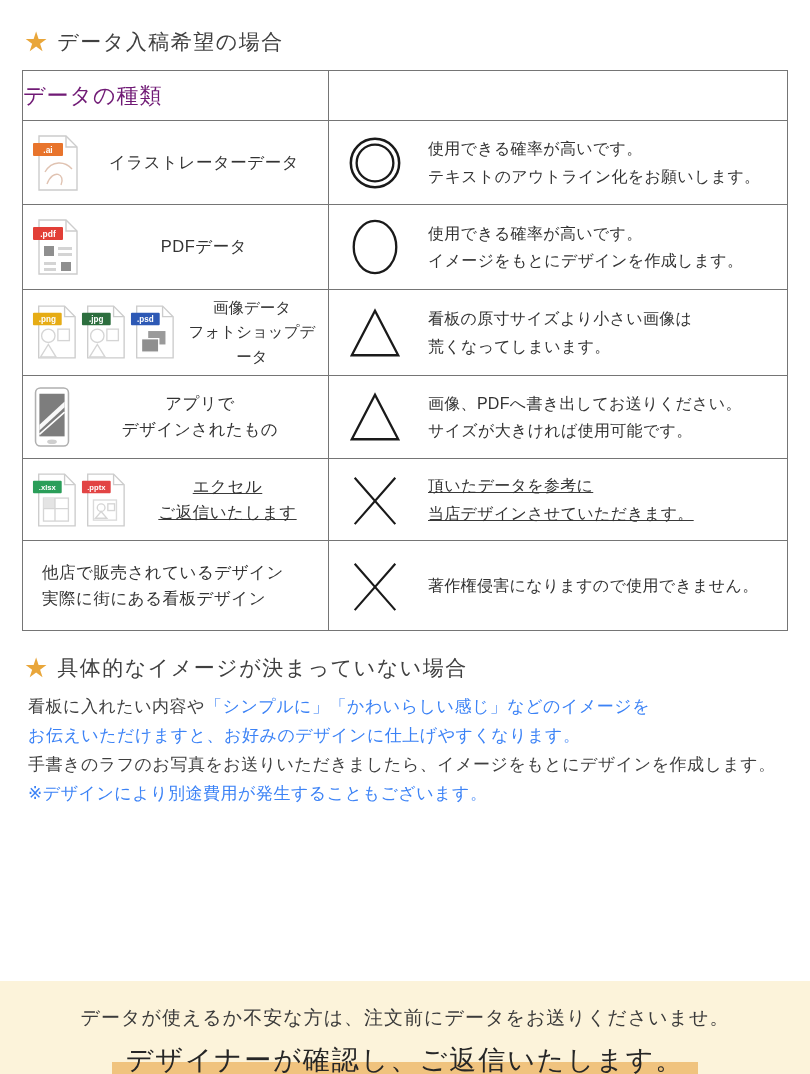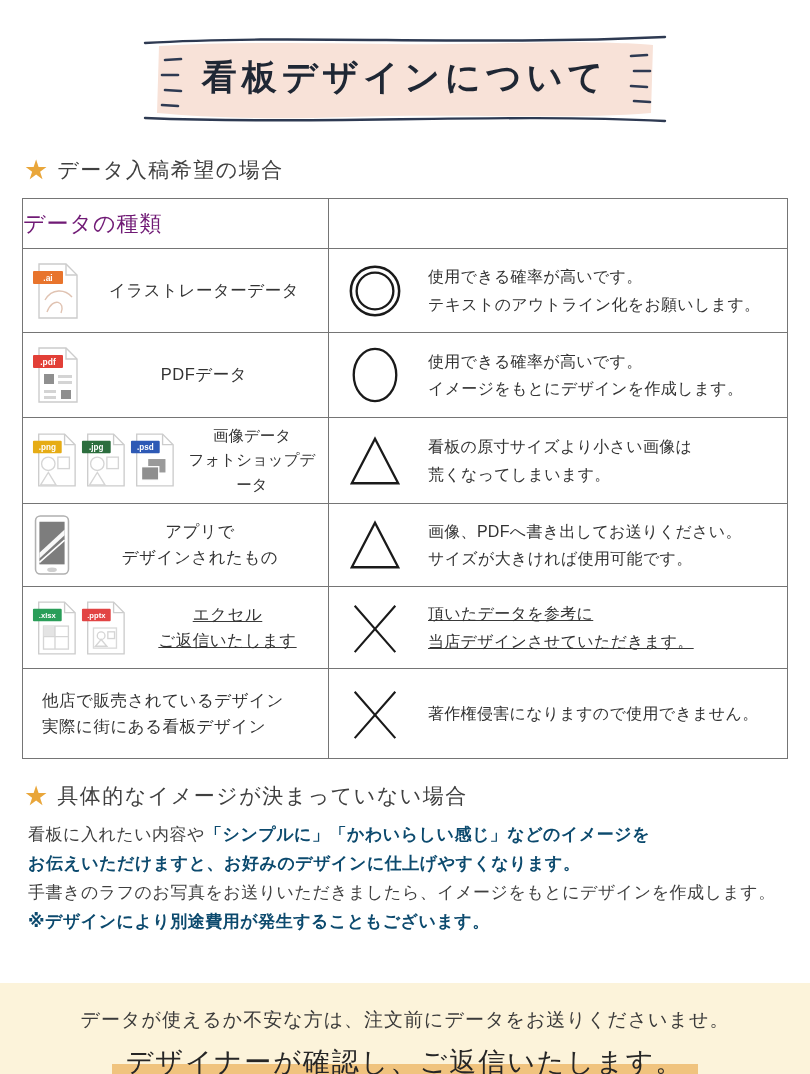--- a/index.html
+++ b/index.html
@@ -30,53 +30,33 @@
   .lcell .lbl { flex:1; text-align:center; font-size:16.5px; line-height:1.55; color:#333; letter-spacing:0.5px; }
   .lcell .lbl.small { font-size:15.5px; letter-spacing:0; }
   .lcell .lbl.left { text-align:left; padding-left:10px; font-size:16.5px; }
   .rcell { display:flex; align-items:center; gap:24px; padding-left:17px; height:100%; }
   .sym { flex:0 0 58px; height:60px; }
   .desc { font-size:16px; line-height:1.7; color:#333; letter-spacing:0.3px; }
   .icon-group { display:flex; gap:3px; }
 
   
   .notes { margin:10px 0 0 28px; font-size:17px; line-height:29px; letter-spacing:0.5px; color:#3f3f3f; }
-  .notes .orange { color:#0c4a6e;font-weight:bold; }
+  .notes .orange { color:#3b82f6; }
 
   
   .footer { position:absolute; left:0; right:0; top:953px; bottom:0; background:#fcf3da; text-align:center; padding-top:24px; }
   .footer .f-line1 { font-size:19px; letter-spacing:1px; color:#3a3a3a; }
   .footer .f-line2 { margin-top:11px; font-size:27px; letter-spacing:2px; color:#262626; }
   .footer .f-line2 .hl { background:linear-gradient(to bottom, transparent 58%, #f0c37e 58%, #f0c37e 96%, transparent 96%); padding:0 14px; }
 </style>
 </head>
 <body>
 
 <div class="page">
 
-  <div class="banner-wrap">
-    <svg viewBox="0 0 524 98" width="524" height="98">
-      <path d="M16 16 C 120 9, 250 17, 370 13 C 440 11, 492 13, 510 15 L 508 83 C 420 90, 310 83, 205 87 C 120 90, 58 87, 14 83 Z" fill="#f8e2d8"></path>
-      <path d="M2 13 C 150 4, 330 16, 522 7" stroke="#2e3a52" stroke-width="2.4" fill="none" stroke-linecap="round"></path>
-      <path d="M2 88 C 170 95, 360 83, 522 91" stroke="#2e3a52" stroke-width="2.4" fill="none" stroke-linecap="round"></path>
-      <g stroke="#2e3a52" stroke-width="2.6" stroke-linecap="round">
-        <line x1="22" y1="30" x2="38" y2="29"></line>
-        <line x1="19" y1="45" x2="35" y2="45"></line>
-        <line x1="22" y1="60" x2="38" y2="61"></line>
-        <line x1="19" y1="75" x2="35" y2="76"></line>
-      </g>
-      <g stroke="#2e3a52" stroke-width="2.6" stroke-linecap="round">
-        <line x1="488" y1="26" x2="504" y2="25"></line>
-        <line x1="491" y1="41" x2="507" y2="41"></line>
-        <line x1="488" y1="56" x2="504" y2="57"></line>
-        <line x1="491" y1="71" x2="507" y2="72"></line>
-      </g>
-    </svg>
-    <div class="banner-title">看板デザインについて</div>
-  </div>
 
   <div class="sec-head sec-head-1">
     <span class="star">★</span>
     <span class="sec-title">データ入稿希望の場合</span>
   </div>
 
   <table class="dtable">
     <colgroup>
         <col class="col-type">
         <col>

